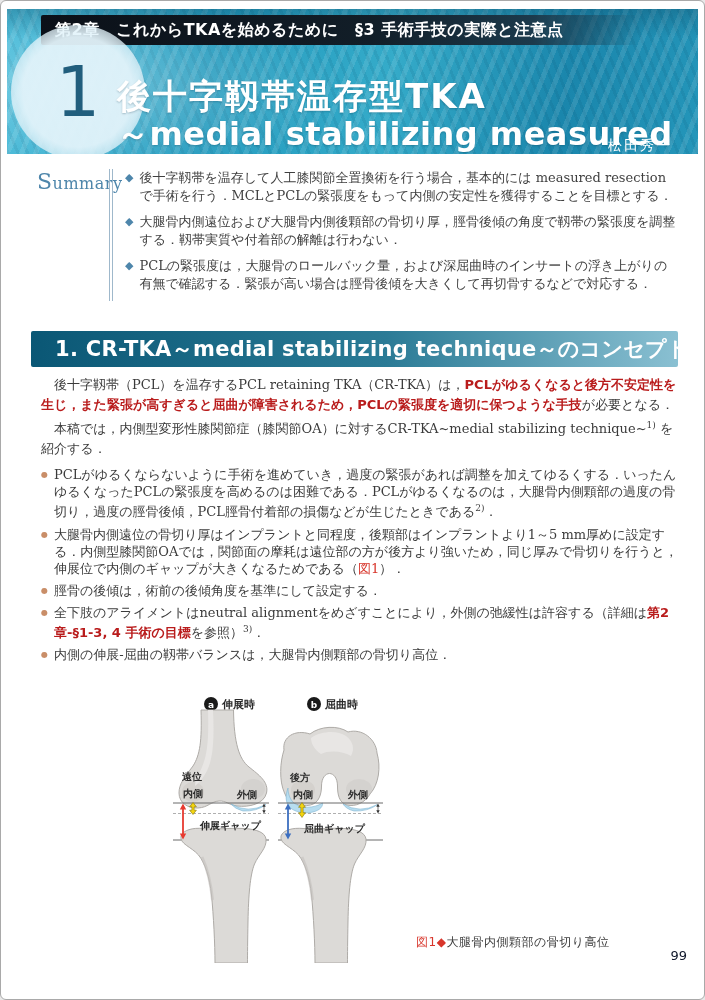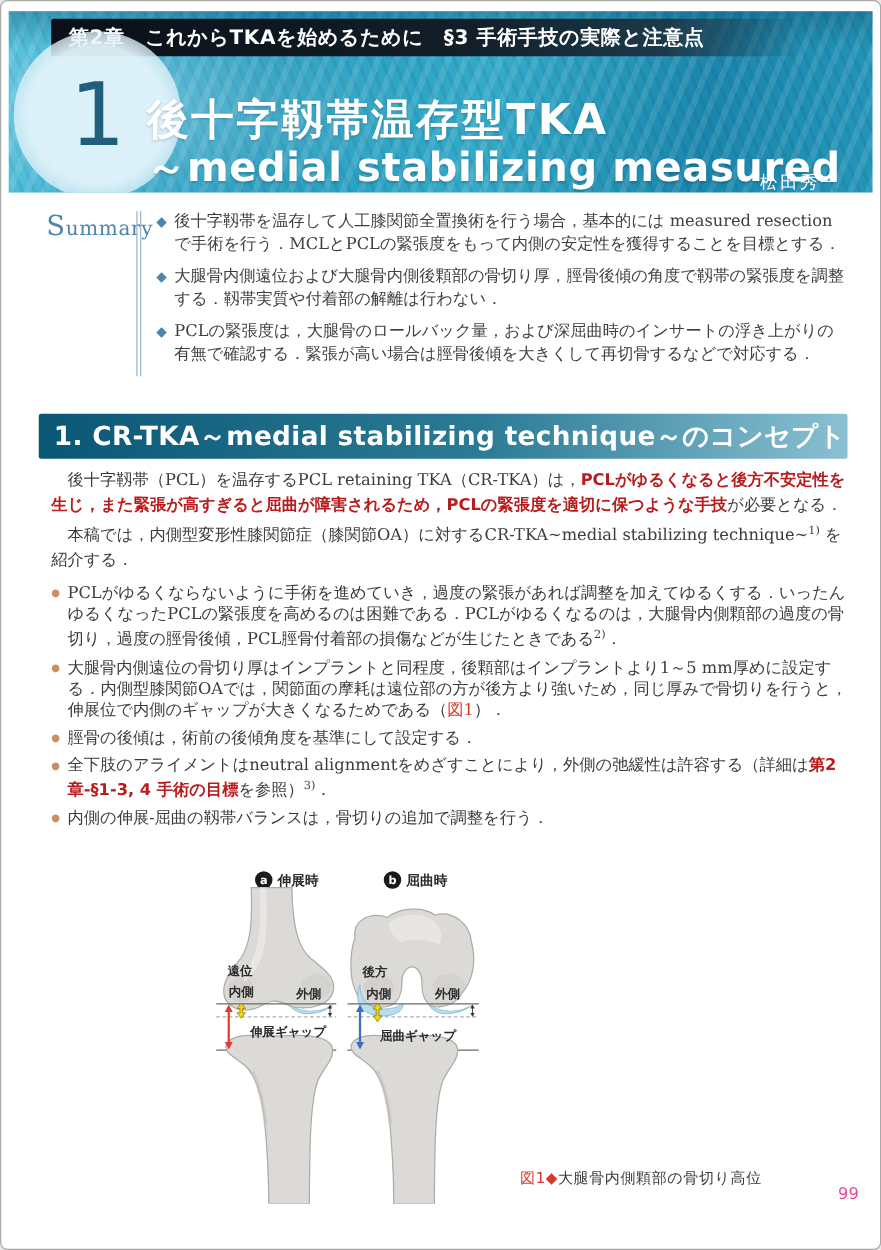--- a/index.html
+++ b/index.html
@@ -42,39 +42,39 @@
   }
   .summary-label::first-letter{font-size:22px;}
   .summary-divider{flex:0 0 2px;width:2px;border-left:1px solid #9fb8cb;border-right:1px solid #9fb8cb;margin:0 12px 0 6px;}
   .summary-list{flex:1;}
   .summary-item{display:flex;margin-bottom:8px;font-family:"DejaVu Serif",serif;font-size:13px;line-height:18px;color:#3f3f3f;}
   .summary-item .diamond{color:#4e86ab;font-size:11px;line-height:18px;margin-right:6px;flex:0 0 auto;}
   
   .section-heading{
     position:absolute;left:30px;top:330px;width:647px;height:36px;box-sizing:border-box;
     background:linear-gradient(90deg,#0a5775 0%,#2b7b96 55%,#8ac0d2 100%);
-    color:#fff;font-weight:bold;font-size:21px;line-height:36px;padding-left:12px;
+    color:#fff;font-weight:bold;font-size:21px;line-height:36px;padding-left:24px;
     border-radius:2px;letter-spacing:0.3px;white-space:nowrap;
   }
   
   .body-text{position:absolute;left:40px;top:374px;width:638px;
     font-family:"DejaVu Serif",serif;font-size:13px;line-height:20px;color:#3b3b3b;}
   .body-text p{margin:0;text-indent:1em;}
   .body-text strong{font-family:"DejaVu Sans",sans-serif;font-weight:bold;color:#b91c1c;}
   sup{font-size:9px;}
   ul.points{list-style:none;margin:7px 0 0 0;padding:0;line-height:17px;font-size:13px;}
   ul.points li{position:relative;padding-left:13px;margin-bottom:5px;}
   ul.points .dot{position:absolute;left:0;top:0;color:#c98e68;font-size:8px;line-height:17px;}
   .figref{color:#d8362c;}
   
   .figure{position:absolute;left:170px;top:692px;width:250px;height:270px;}
   .figure svg{display:block;width:250px;height:270px;}
   .fig-caption{position:absolute;left:415px;top:933px;font-size:12px;color:#3c3c3c;letter-spacing:0.5px;}
   .fig-caption .figno,.fig-caption .capsep{color:#d8362c;}
-  .page-number{position:absolute;right:17px;top:947px;font-size:13px;color:#ec4899;}
+  .page-number{position:absolute;right:17px;top:947px;font-size:13px;color:#0f172a;}
   svg text{font-family:"DejaVu Sans",sans-serif;fill:#2a2a2a;}
   .bone{fill:#dcdad7;stroke:#aeaba7;stroke-width:1;}
   .shade{fill:#c9c6c2;stroke:none;}
   .wear{fill:#b7ddf0;stroke:#7fb6d2;stroke-width:0.6;}
   .cutline{stroke:#6a6a6a;stroke-width:1;}
   .dashline{stroke:#9a9a9a;stroke-width:0.8;stroke-dasharray:3,2;}
   .svg-label{font-size:10px;font-weight:bold;}
   .svg-gap{font-size:10px;font-weight:bold;}
   .panel-title{font-size:11px;font-weight:bold;}
   .panel-marker{font-size:9px;font-weight:bold;fill:#fff;}
@@ -132,21 +132,21 @@
       <li>
         <span class="dot">●</span>
         <span>脛骨の後傾は，術前の後傾角度を基準にして設定する．</span>
       </li>
       <li>
         <span class="dot">●</span>
         <span>全下肢のアライメントはneutral alignmentをめざすことにより，外側の弛緩性は許容する（詳細は</span><strong>第2章-§1-3, 4 手術の目標</strong><span>を参照）</span><sup>3)</sup><span>．</span>
       </li>
       <li>
         <span class="dot">●</span>
-        <span>内側の伸展-屈曲の靱帯バランスは，骨切りの追加で調整を行う．</span>
+        <span>内側の伸展-屈曲の靱帯バランスは，大腿骨内側顆部の骨切り高位．</span>
       </li>
     </ul>
   </div>
 
   <div class="figure">
     <svg viewBox="0 0 250 270">
 
       <g>
         <circle cx="40" cy="11" r="7" fill="#1a1a1a"></circle>
         <text x="40" y="14.5" text-anchor="middle" class="panel-marker">a</text>

